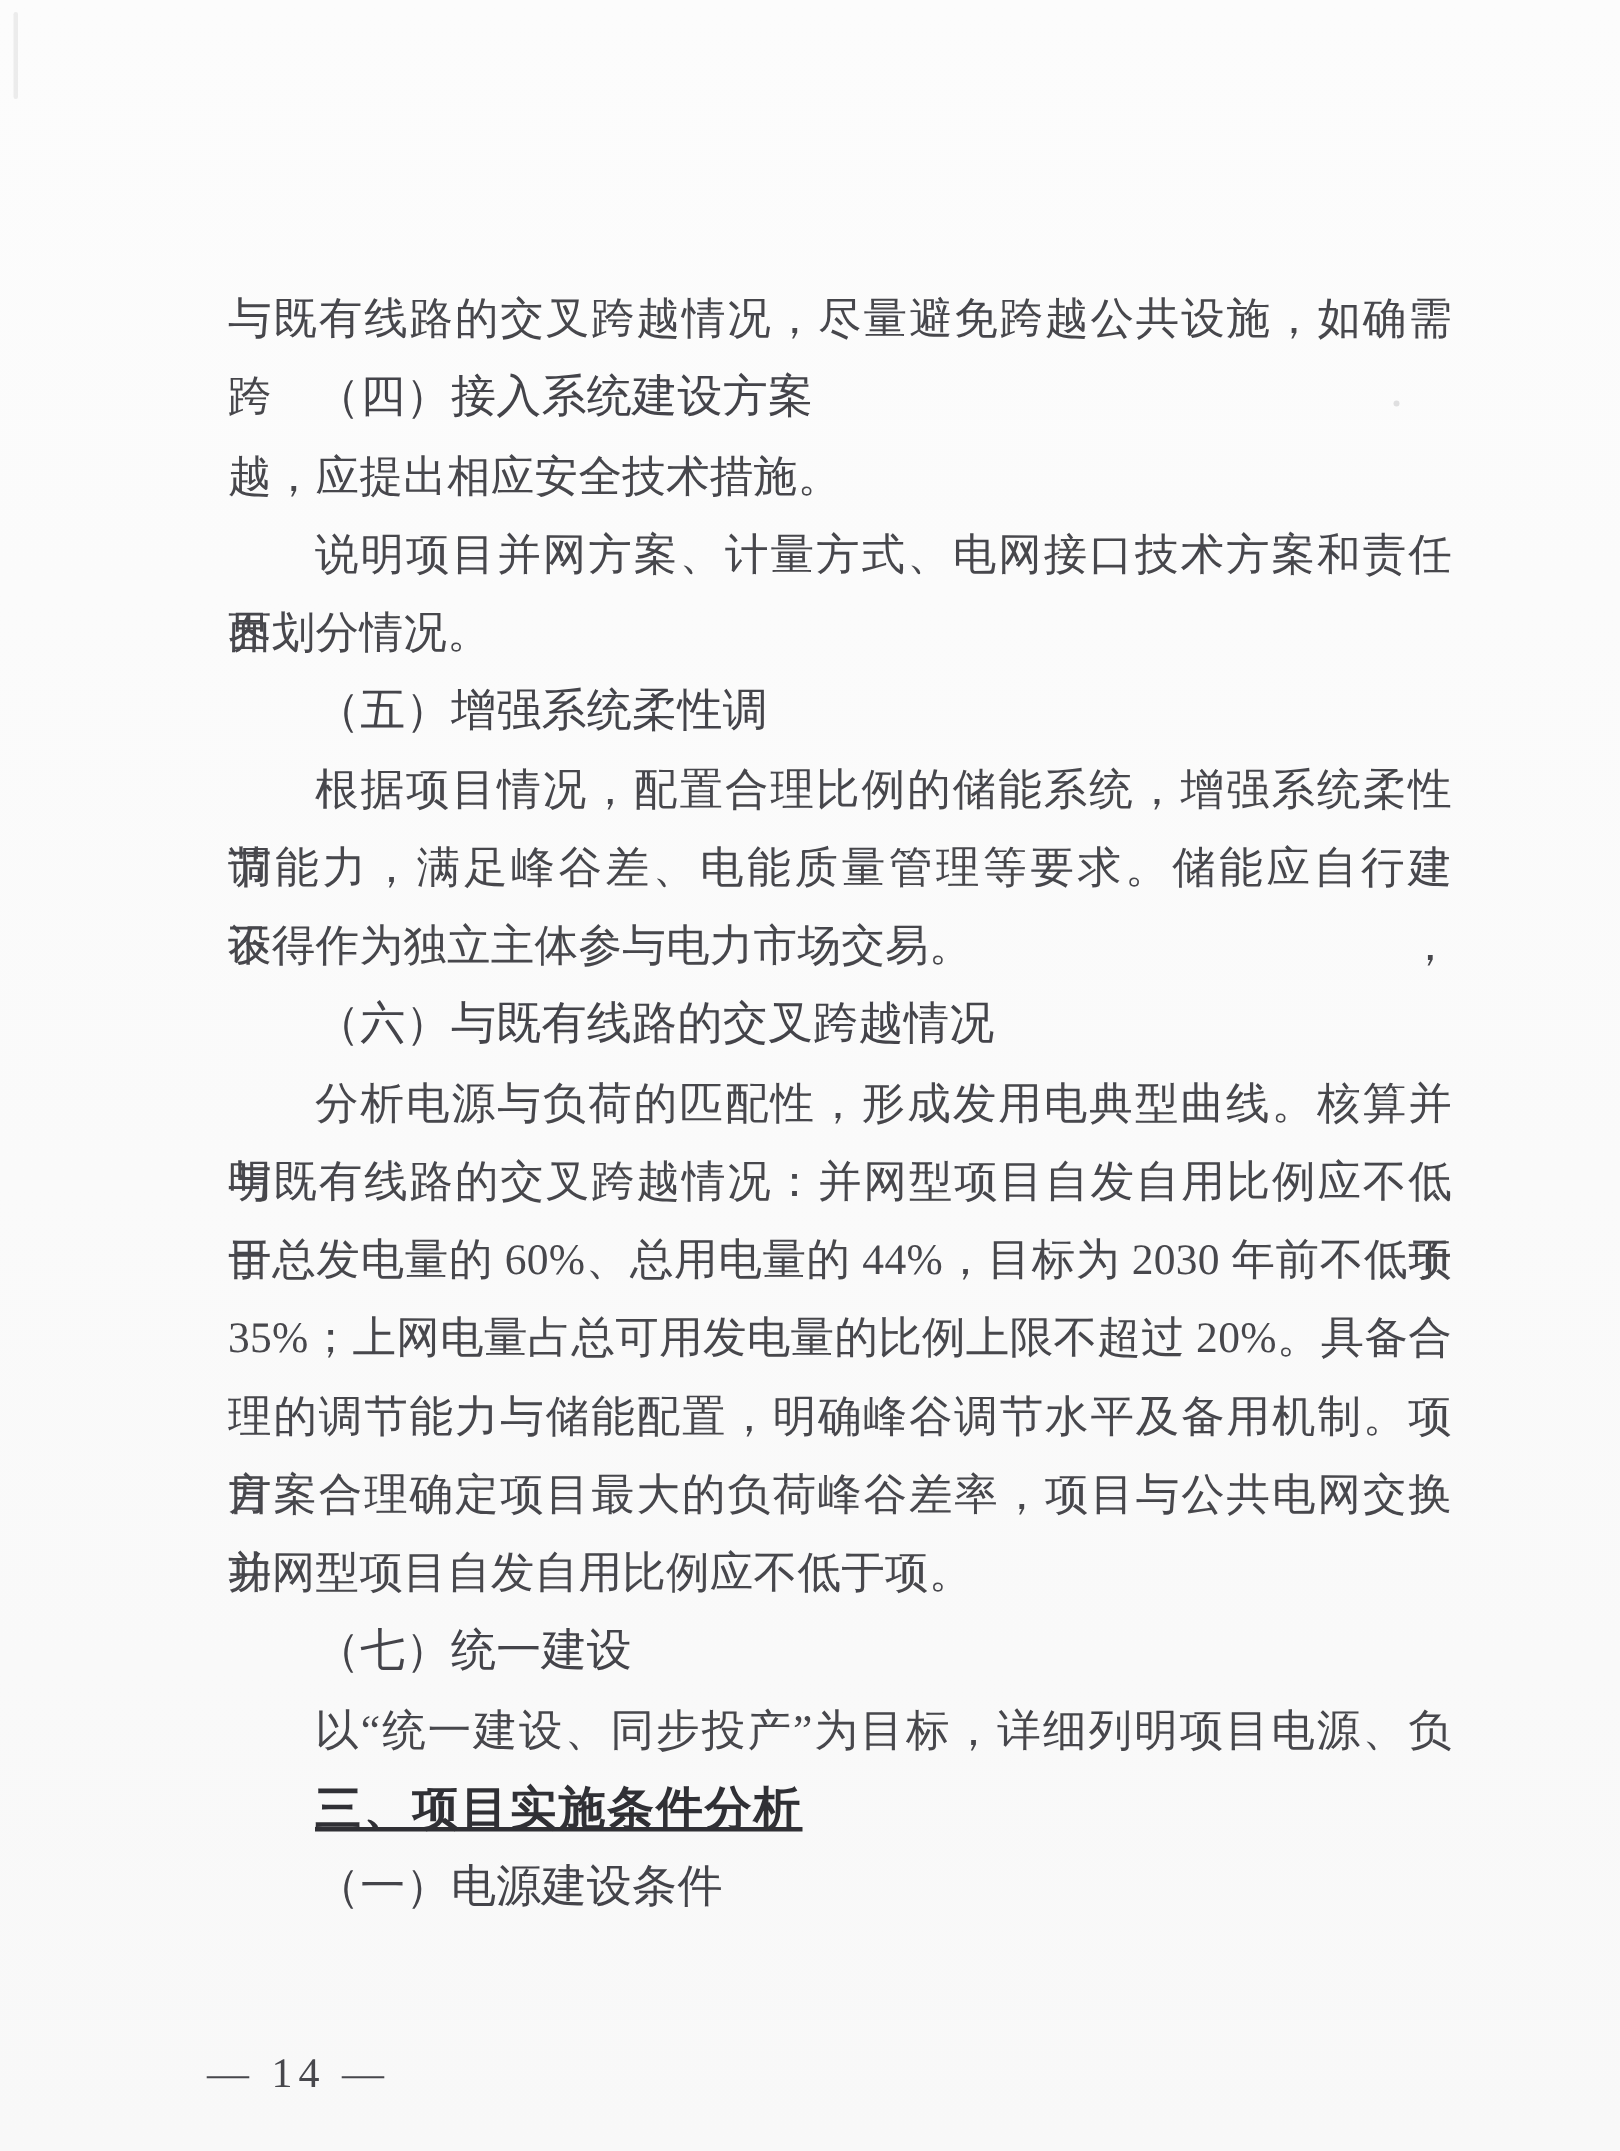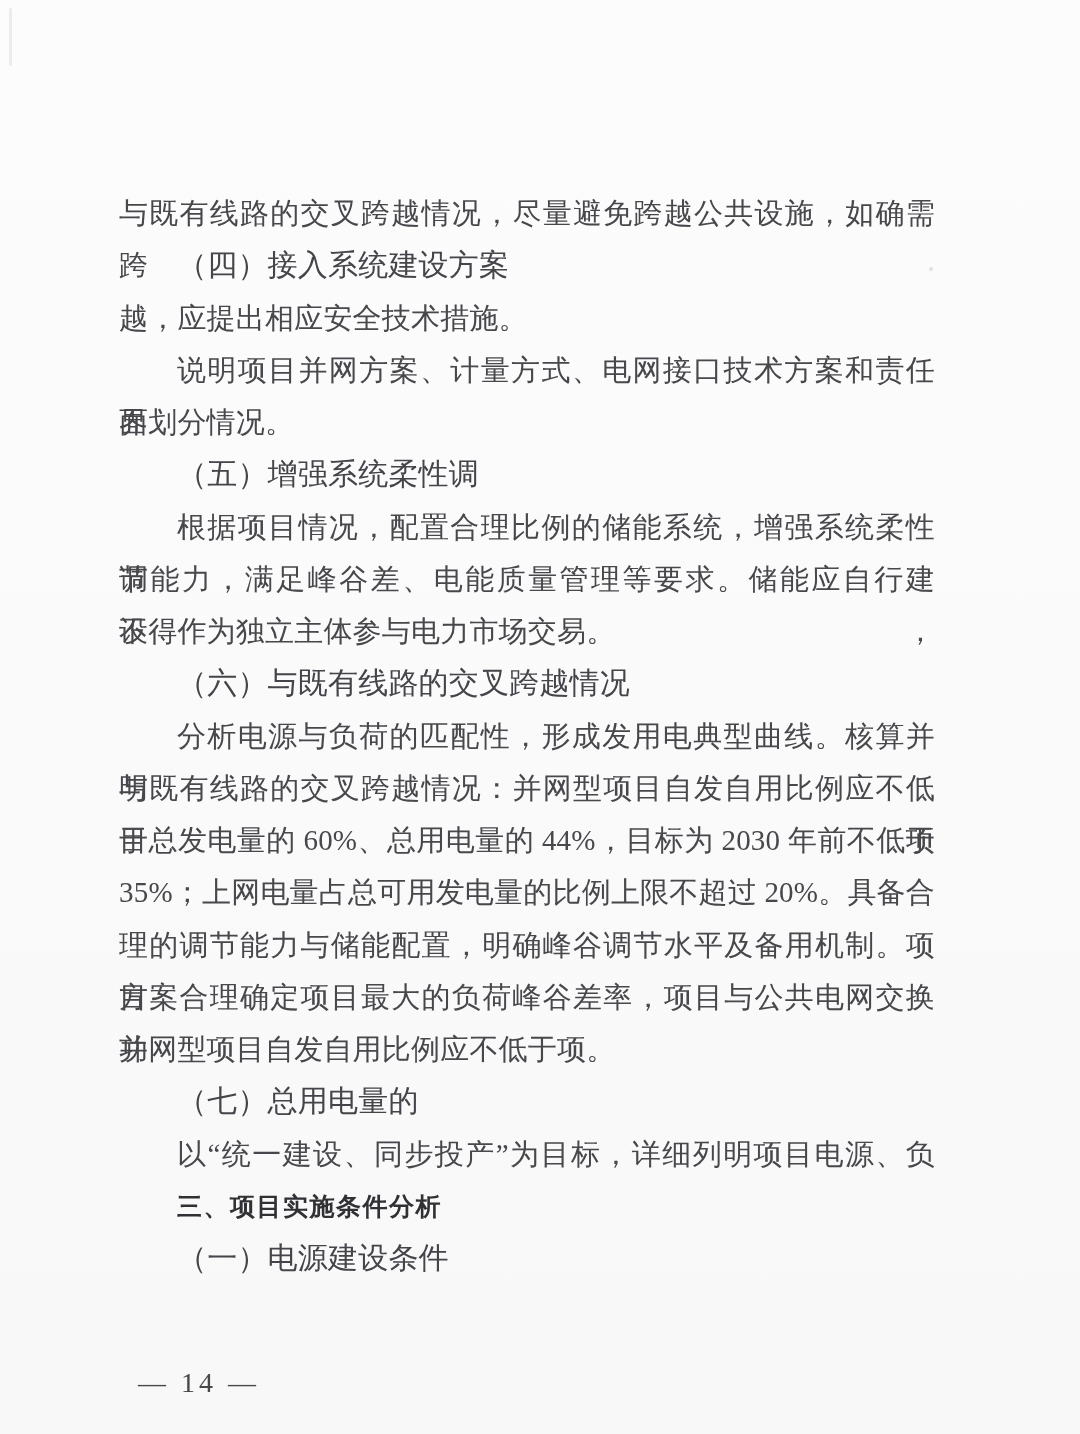--- a/index.html
+++ b/index.html
@@ -14,21 +14,21 @@
     overflow: hidden;
     font-family: "Liberation Serif", "DejaVu Serif", serif;
   }
   .page {
     position: absolute;
     inset: 0;
     background: linear-gradient(180deg, #fcfcfc 0%, #fafafa 55%, #f8f8f8 100%);
   }
   .text-block {
     position: absolute;
-    left: 119px;
+    left: 152px;
     top: 187px;
     width: 816px;
   }
   .line {
     font-size: 29px;
     line-height: 52.25px;
     height: 52.25px;
     color: #47474c;
     letter-spacing: 0.2px;
     white-space: nowrap;
@@ -45,23 +45,24 @@
   }
   .line.sub {
     text-indent: 58px;
     font-size: 30px;
     color: #44444a;
   }
   .line.section {
     text-indent: 58px;
     font-family: "Liberation Sans", "DejaVu Sans", sans-serif;
     font-weight: 700;
-    font-size: 25px;
+    font-size: 31px;
     letter-spacing: 1.5px;
     color: #303035;
+    text-decoration: underline;
   }
   .footer {
     position: absolute;
     left: 138px;
     top: 1367px;
     font-size: 28px;
     line-height: 32px;
     color: #47474c;
     letter-spacing: 4px;
     font-family: "Liberation Serif", "DejaVu Serif", serif;
@@ -105,21 +106,21 @@
     <div class="line fill">节能力，满足峰谷差、电能质量管理等要求。储能应自行建设，</div>
     <div class="line">不得作为独立主体参与电力市场交易。</div>
     <div class="line sub">（六）与既有线路的交叉跨越情况</div>
     <div class="line fill indent">分析电源与负荷的匹配性，形成发用电典型曲线。核算并明</div>
     <div class="line fill">与既有线路的交叉跨越情况：并网型项目自发自用比例应不低于项</div>
     <div class="line fill">目总发电量的 60%、总用电量的 44%，目标为 2030 年前不低于</div>
     <div class="line fill">35%；上网电量占总可用发电量的比例上限不超过 20%。具备合</div>
     <div class="line fill">理的调节能力与储能配置，明确峰谷调节水平及备用机制。项目</div>
     <div class="line fill">方案合理确定项目最大的负荷峰谷差率，项目与公共电网交换功</div>
     <div class="line">并网型项目自发自用比例应不低于项。</div>
-    <div class="line sub">（七）总用电量的</div>
+    <div class="line sub">（七）统一建设</div>
     <div class="line fill indent">以“统一建设、同步投产”为目标，详细列明项目电源、负</div>
     <div class="line section">三、项目实施条件分析</div>
     <div class="line sub">（一）电源建设条件</div>
   </div>
 
   <div class="footer">— 14 —</div>
 
 </div>
 
 </body></html>

